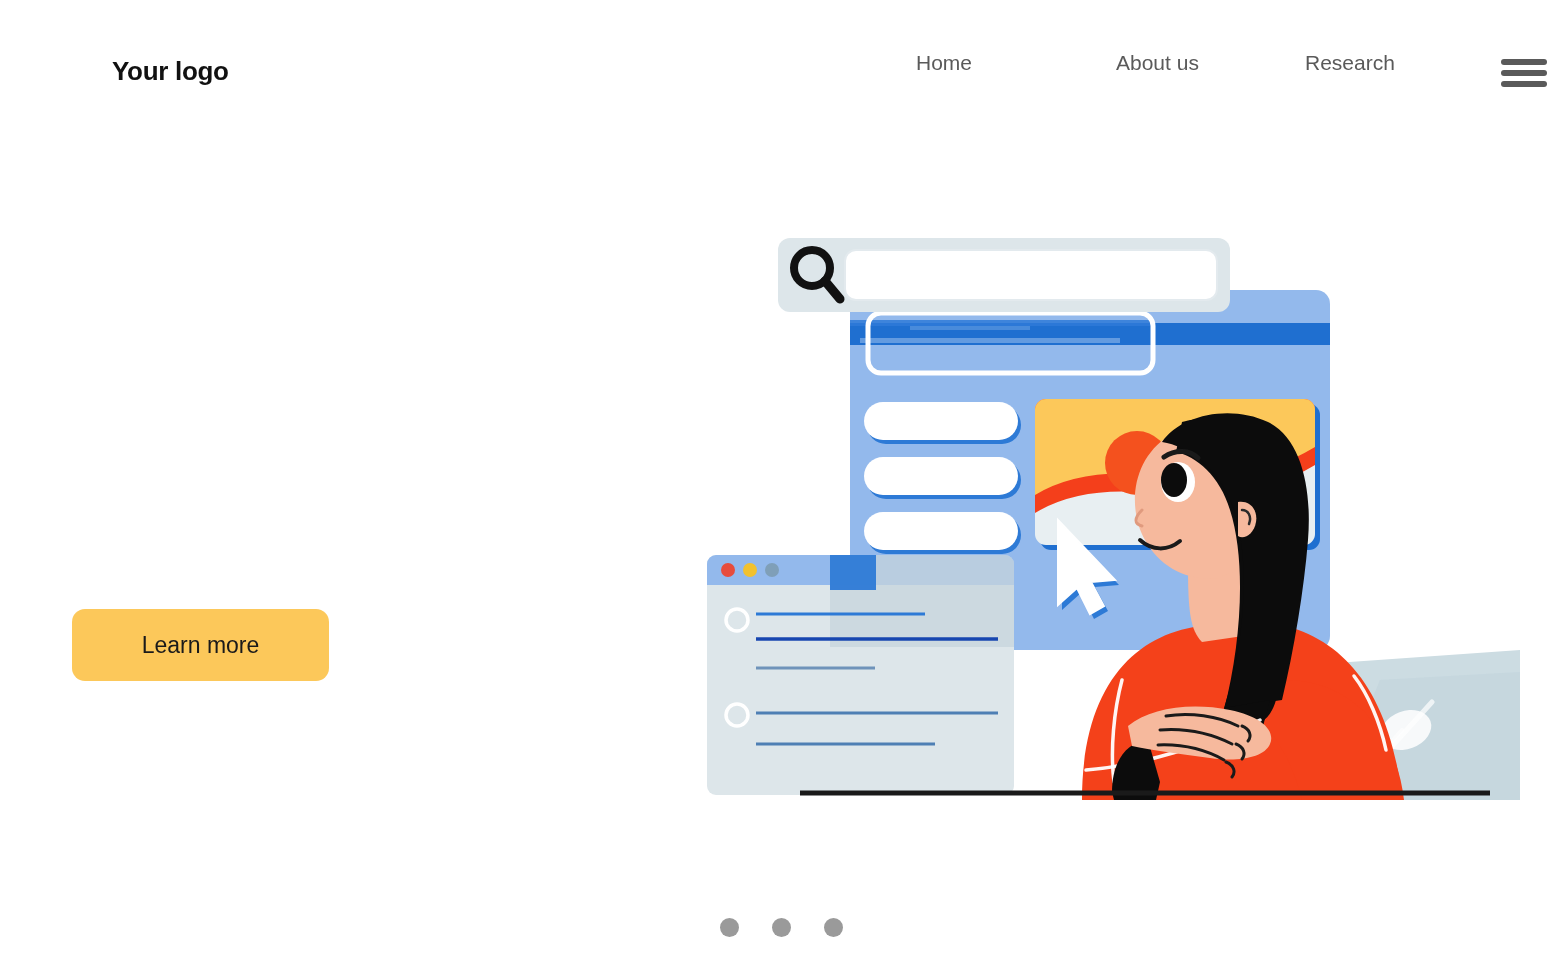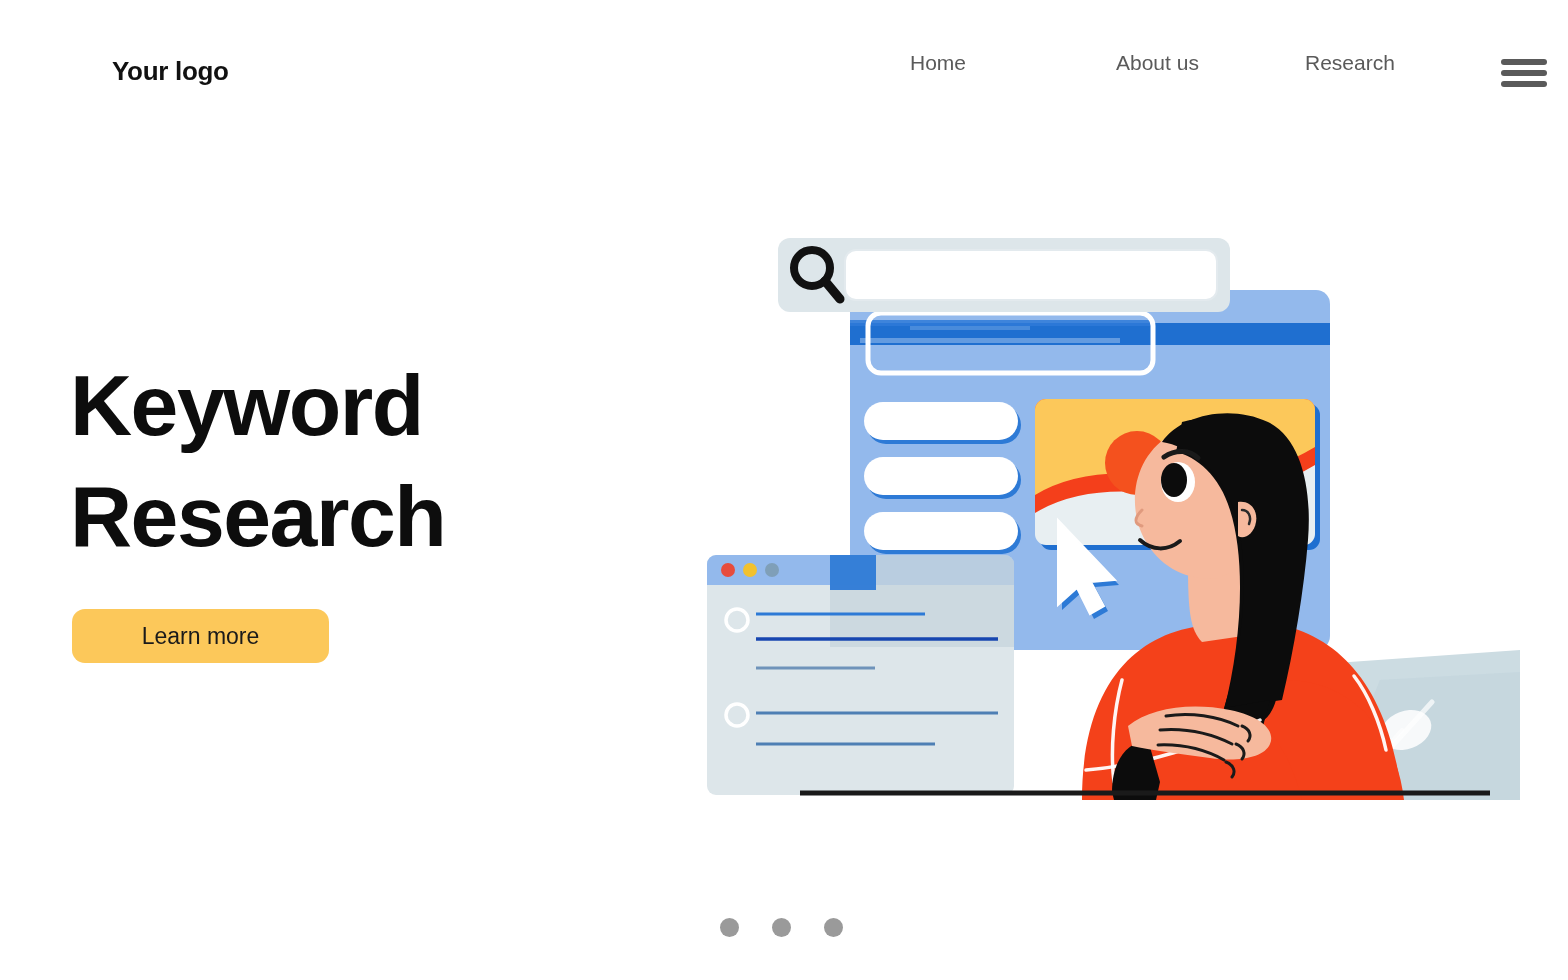--- a/index.html
+++ b/index.html
@@ -46,21 +46,21 @@
     display: flex;
     align-items: center;
   }
   .nav-item {
     font-size: 21px;
     color: #5a5a5a;
     font-weight: 400;
     text-decoration: none;
     white-space: nowrap;
   }
-  .nav-item.i0 { position: absolute; left: 10px; }
+  .nav-item.i0 { position: absolute; left: 16px; }
   .nav-item.i1 { position: absolute; left: 216px; }
   .nav-item.i2 { position: absolute; left: 405px; }
 
   .burger {
     position: absolute;
     left: 1461px;
     top: 56px;
     width: 46px;
     height: 34px;
     display: flex;
@@ -89,21 +89,21 @@
     color: #0d0d0d;
     letter-spacing: -1.5px;
   }
   .hero-title .l2 { display: block; }
 
   .cta {
     position: absolute;
     left: 72px;
     top: 609px;
     width: 257px;
-    height: 54px;
+    height: 72px;
     background: #fcc85a;
     border: none;
     border-radius: 13px;
     font-family: "Liberation Sans", sans-serif;
     font-size: 23px;
     color: #1a1a1a;
     cursor: pointer;
   }
 
   
@@ -146,24 +146,20 @@
       <a class="nav-item i2" href="#">Research</a>
     </nav>
 
     <div class="burger">
       <span></span>
       <span></span>
       <span></span>
     </div>
   </header>
 
-  <h1 class="hero-title">
-    <span class="l1">Keyword</span>
-    <span class="l2">Research</span>
-  </h1>
 
   <button class="cta">Learn more</button>
 
   <div class="dots">
     <span class="dot"></span>
     <span class="dot"></span>
     <span class="dot"></span>
   </div>
 
   <div class="illus">

